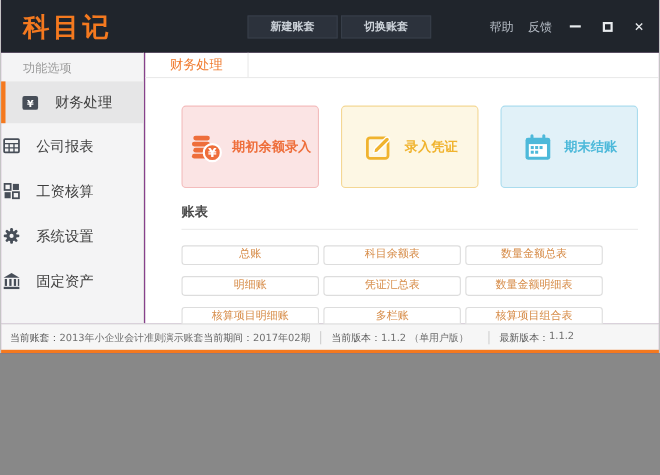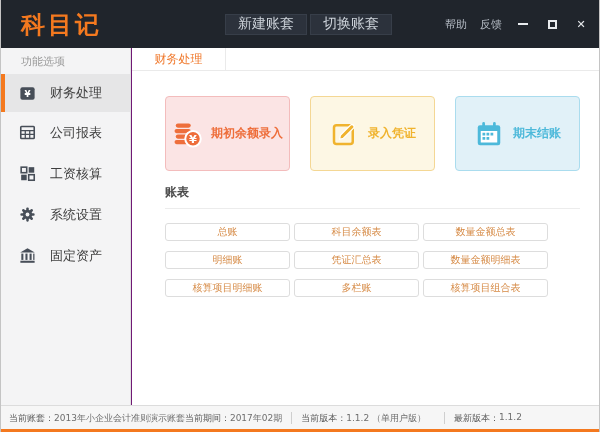--- a/index.html
+++ b/index.html
@@ -4,37 +4,37 @@
 <style>
   :root{
     --accent:#f4791f;
     --topbar-bg:#20252c;
     --sidebar-bg:#f4f4f5;
     --sidebar-active-bg:#e6e6e7;
     --report-text:#d68a45;
   }
   *{margin:0;padding:0;box-sizing:border-box;}
   body{font-family:"DejaVu Sans","Liberation Sans",sans-serif;background:#888;}
-  .window{position:relative;width:600px;height:432px;background:#701a75;border-left:1px solid #c4c4c4;border-right:1px solid #c4c4c4;overflow:hidden;}
+  .window{position:relative;width:600px;height:321px;background:#701a75;border-left:1px solid #c4c4c4;border-right:1px solid #c4c4c4;overflow:hidden;}
 
   
   .topbar{position:absolute;top:0;left:0;right:0;height:48px;background:var(--topbar-bg);}
   .logo{position:absolute;left:20px;top:9px;font-size:24px;font-weight:bold;color:var(--accent);letter-spacing:3px;}
   .topbar-btns{position:absolute;left:224px;top:0;height:100%;display:flex;align-items:center;gap:3px;}
-  .topbar-btn{width:82px;height:21px;background:#2c323c;border:1px solid #373e49;color:#ccd2d9;font-size:14px;cursor:pointer;font-family:inherit;}
+  .topbar-btn{width:82px;height:21px;background:#2c323c;border:1px solid #373e49;color:#ccd2d9;font-size:10px;cursor:pointer;font-family:inherit;font-weight:bold;}
   .topbar-right{position:absolute;right:10px;top:0;height:100%;display:flex;align-items:center;gap:13px;}
   .topbar-link{color:#b4bbc4;font-size:11px;cursor:pointer;}
   .winctl{display:inline-flex;align-items:center;justify-content:center;width:16px;height:16px;color:#e8ebee;font-size:11px;cursor:pointer;}
   .min-glyph{display:inline-block;width:10px;height:0;border-bottom:2px solid #e8ebee;}
   .max-glyph{display:inline-block;width:9px;height:9px;border:2px solid #e8ebee;}
 
   
   .sidebar{position:absolute;top:48px;left:0;width:130px;bottom:27px;background:var(--sidebar-bg);border-right:1px solid #e0e0e0;}
   .sidebar-header{padding:6px 0 5px 20px;font-size:11px;color:#9a9a9a;}
-  .side-item{height:41px;display:flex;align-items:center;padding-left:17px;gap:13px;color:#3e3e3e;font-size:13px;cursor:pointer;}
+  .side-item{height:41px;display:flex;align-items:center;gap:13px;color:#3e3e3e;font-size:13px;cursor:pointer;}
   .side-item.active{height:38px;background:var(--sidebar-active-bg);border-left:4px solid var(--accent);padding-left:13px;}
   .side-icon{width:19px;height:19px;color:#474e58;flex:0 0 auto;display:flex;}
   .side-icon svg{width:100%;height:100%;}
 
   
   .main{position:absolute;top:48px;left:131px;right:0;bottom:27px;background:#fff;}
   .tabbar{height:23px;border-bottom:1px solid #eaeaea;display:flex;}
   .tab{width:94px;height:100%;line-height:22px;text-align:center;color:#f0792c;font-size:12px;border-right:1px solid #eaeaea;cursor:pointer;}
   .content{padding:25px 0 0 33px;}
   .cards{display:grid;grid-template-columns:repeat(3,125px);gap:27px 20px;}

